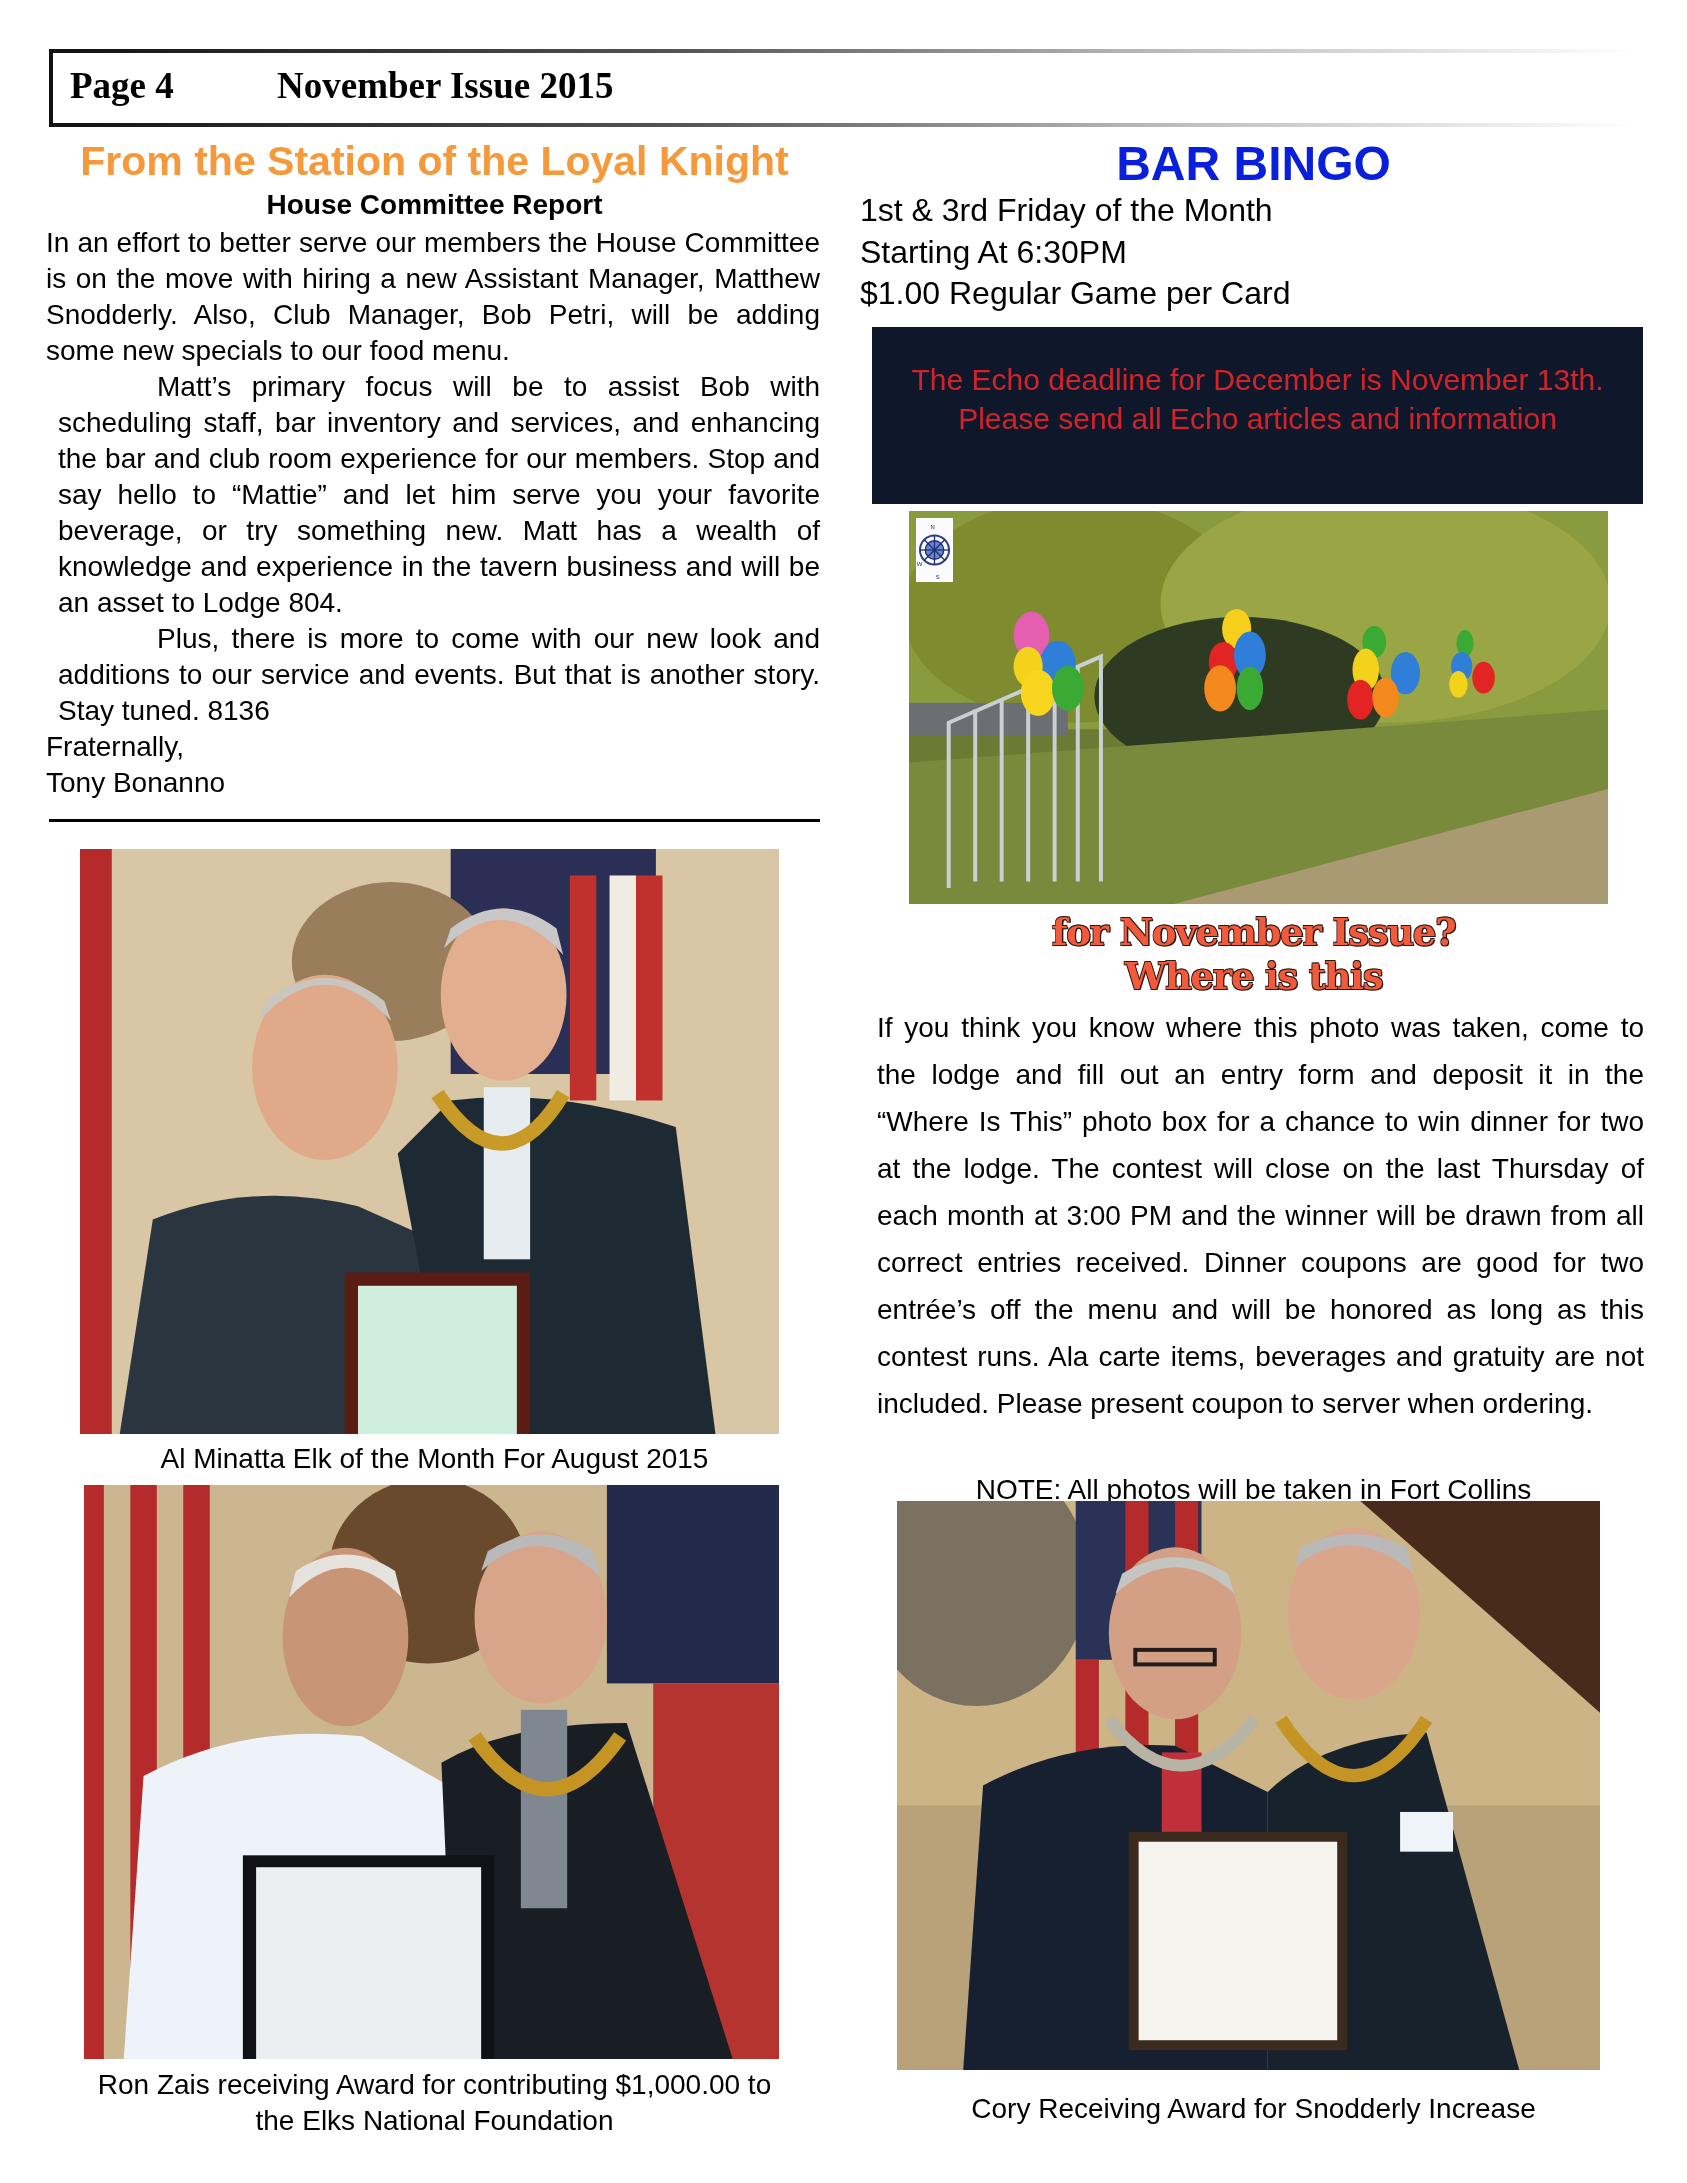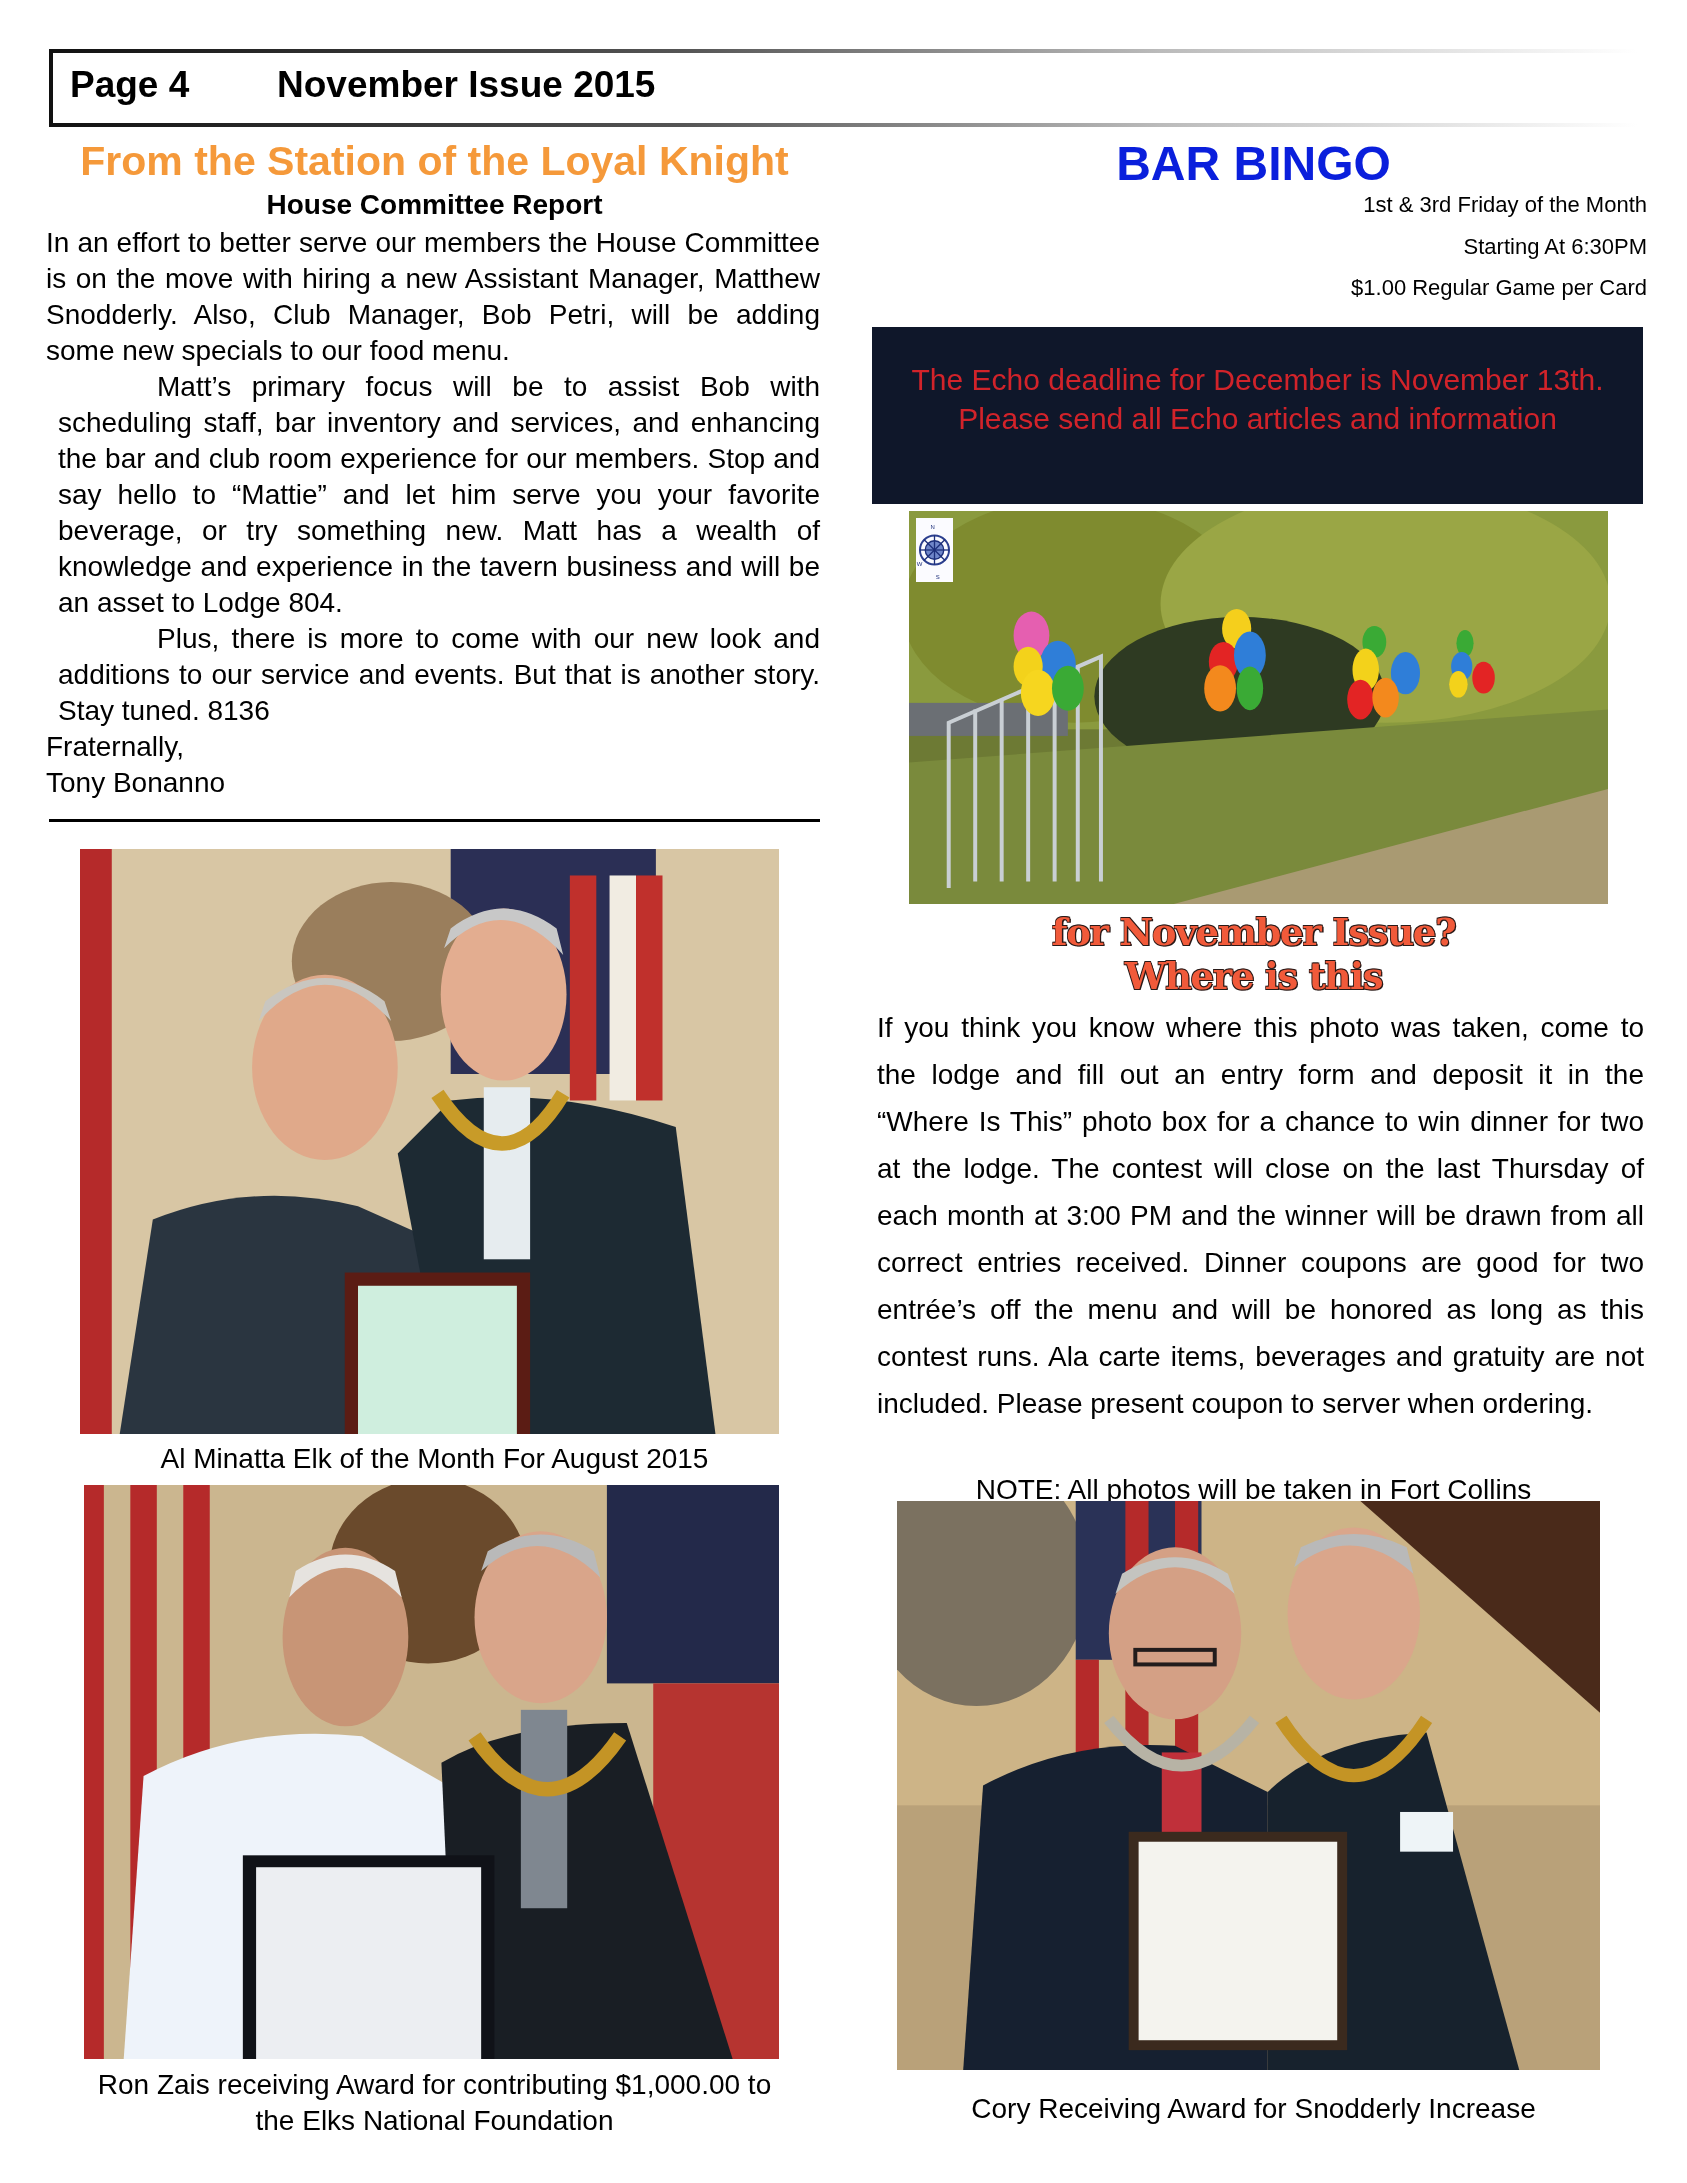--- a/index.html
+++ b/index.html
@@ -1,20 +1,20 @@
 <!DOCTYPE html>
 <html style="font-size:10.6px"><head>
 <meta charset="utf-8">
 <style>
   html, body { margin: 0; padding: 0; background: #ffffff; }
   body { width: 1687px; height: 2183px; position: relative; overflow: hidden;
          font-family: "Liberation Sans", sans-serif; color: #000; }
 
   
-  .hdr { position: absolute; left: 49px; top: 49px; width: 1588px; height: 78px; }
+  .hdr { position: absolute; left: 49px; top: 49px; width: 1588px; height: 78px; font-family: Liberation Serif, serif; }
   .hdr .top, .hdr .bot { position: absolute; left: 0; width: 100%; height: 4px;
       background: linear-gradient(to right, #111 0%, #555 40%, #bbb 70%, #fff 100%); }
   .hdr .top { top: 0; }
   .hdr .bot { bottom: 0; }
   .hdr .left { position: absolute; left: 0; top: 0; width: 4px; height: 100%; background: #111; }
   .hdr .page { position: absolute; left: 21px; top: 14.6px; font-size: 37px; font-weight: bold; }
   .hdr .issue { position: absolute; left: 228px; top: 14.6px; font-size: 37px; font-weight: bold; }
 
   
   .lk-title { position: absolute; left: 49px; top: 138px; width: 771px; text-align: center;
@@ -27,21 +27,21 @@
   .lk-body .sig { text-align: left; }
   .rule { position: absolute; left: 49px; top: 819px; width: 771px; height: 3.3px; background: #000; }
 
   
   .photo { position: absolute; overflow: hidden; }
   .caption { position: absolute; text-align: center; font-size: 28px; line-height: 36px; }
 
   
   .bingo-title { position: absolute; left: 860px; top: 136px; width: 787px; text-align: center;
       font-size: 48px; font-weight: bold; color: #0a1fdc; }
-  .bingo-line { position: absolute; left: 860px; width: 787px; text-align: right; font-size: 22px; }
+  .bingo-line { position: absolute; left: 860px; width: 787px; text-align: left; font-size: 32px; }
   .deadline { position: absolute; left: 872px; top: 327px; width: 771px; height: 177px; background: #0f172a; }
   .deadline div { text-align: center; font-size: 30px; color: #d2232a; line-height: 39px; }
   .where-title { position: absolute; left: 860px; top: 910px; width: 787px; text-align: center;
       font-family: "DejaVu Serif", serif; font-weight: bold; font-size: 37px; line-height: 44px;
       color: #f15a3a; letter-spacing: -1.3px;
       text-shadow: -0.7px -0.7px 0 #2a1a18, 0.7px -0.7px 0 #2a1a18, -0.7px 0.7px 0 #2a1a18, 1.3px 1.3px 0 #2a1a18; }
   .where-body { position: absolute; left: 877px; top: 1004px; width: 767px; font-size: 28px; line-height: 47px; }
   .where-body p { margin: 0; text-align: justify; text-align-last: left; }
   .note { position: absolute; left: 860px; top: 1474px; width: 787px; text-align: center; font-size: 28px; }
 </style>

